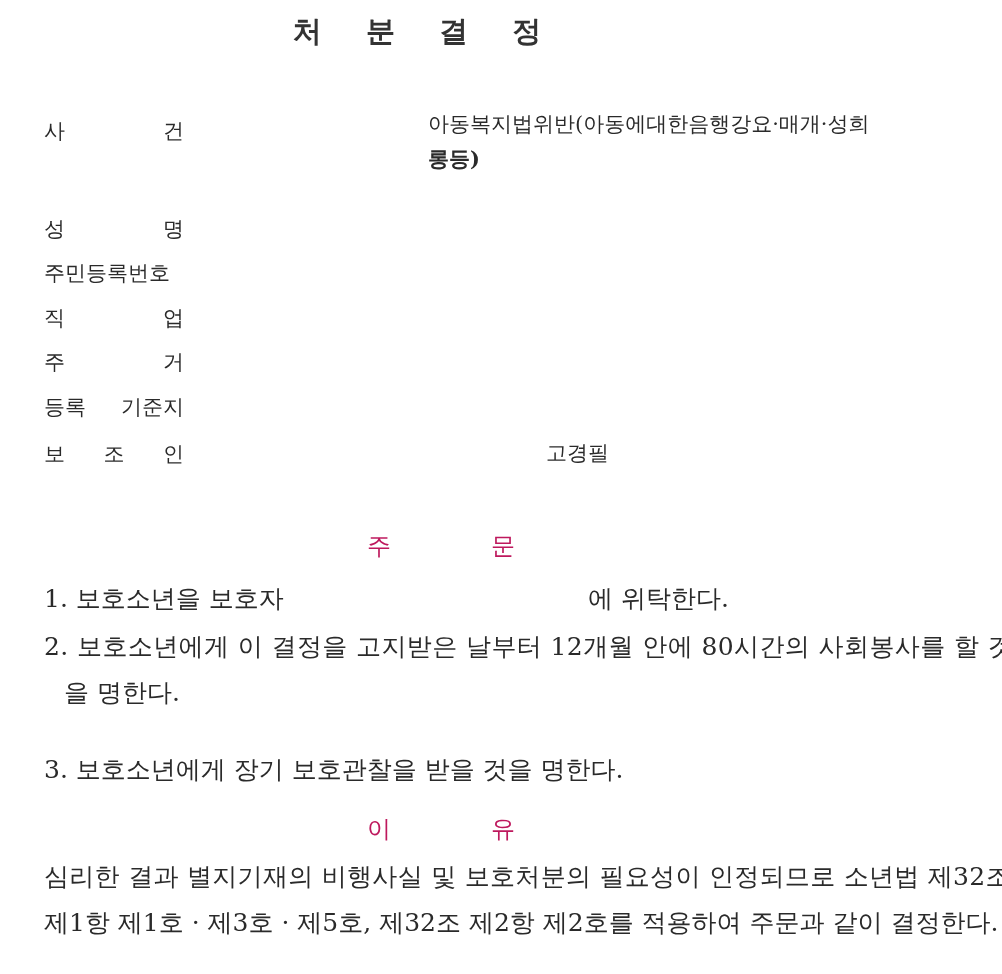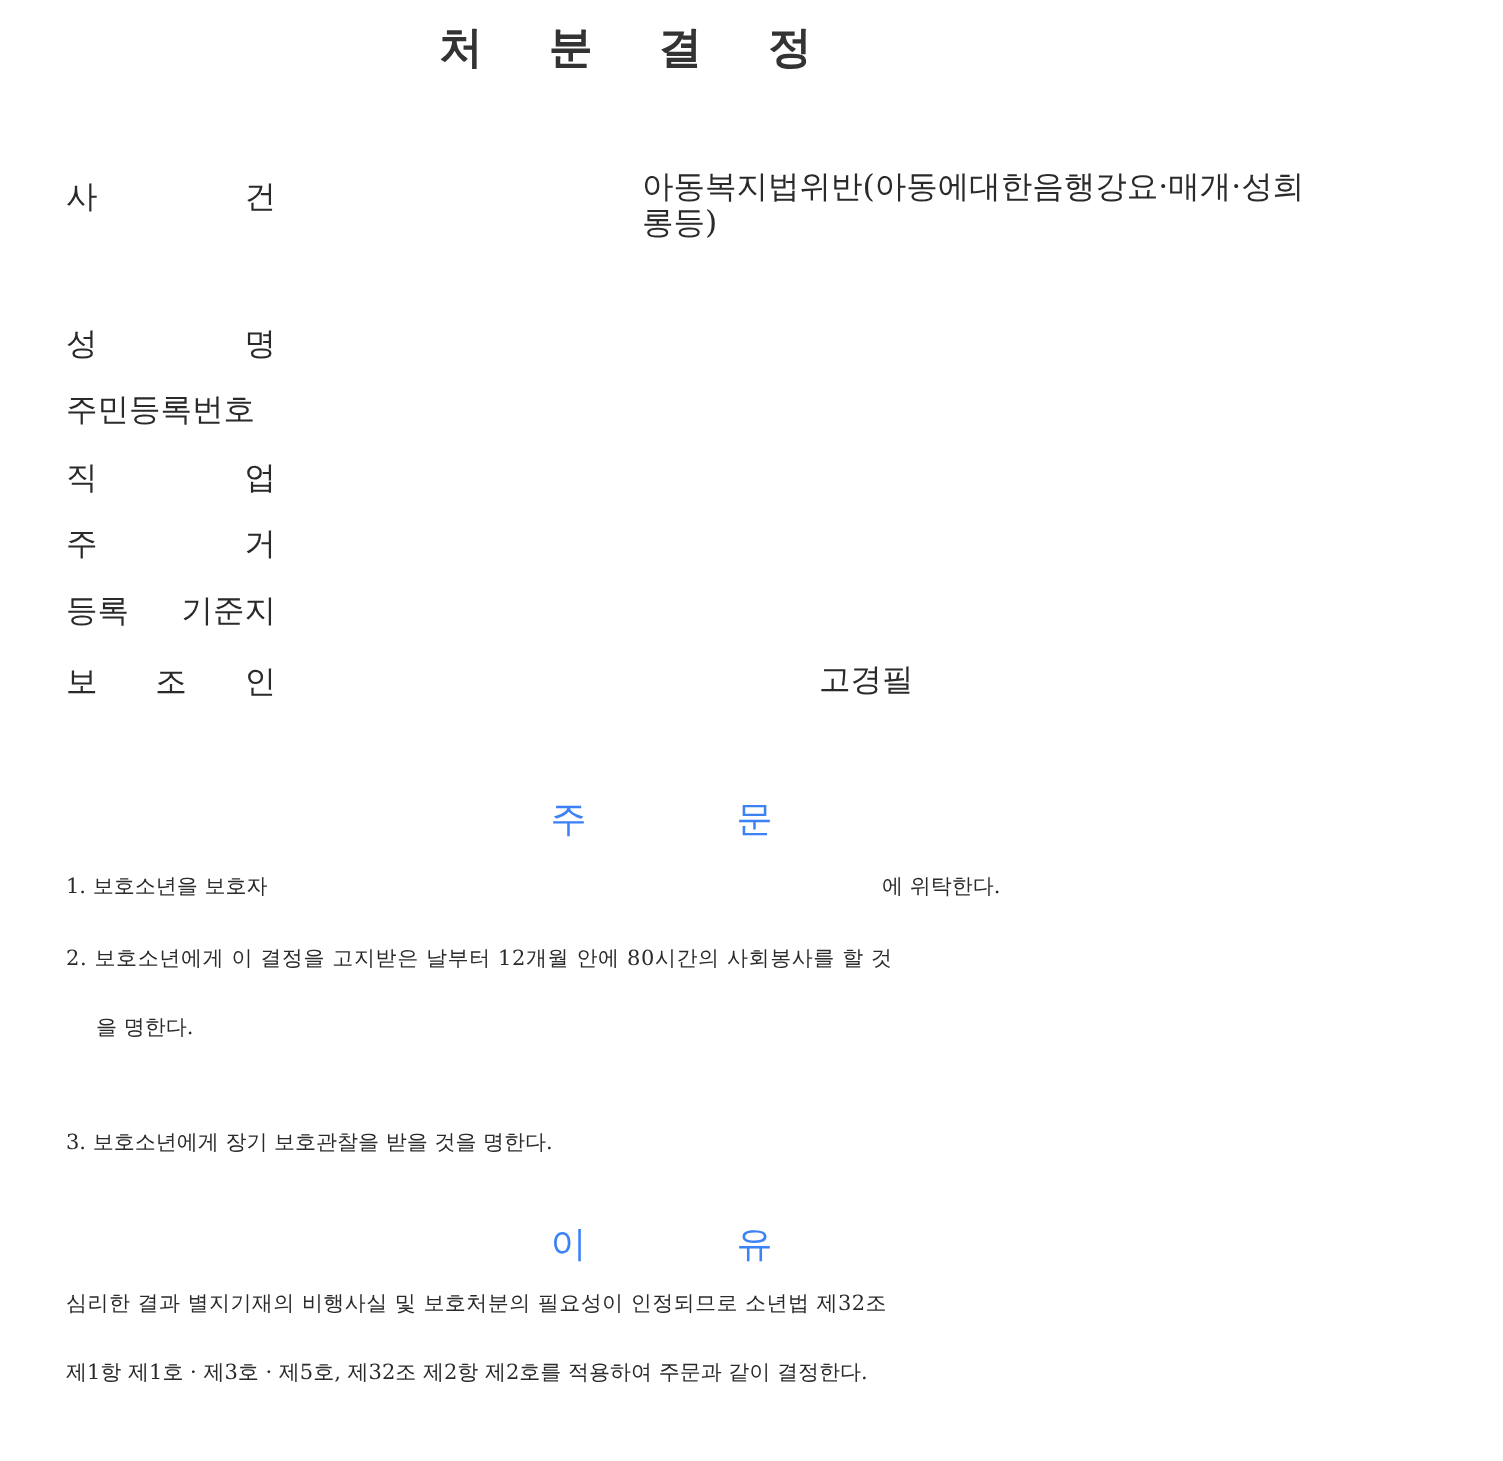--- a/index.html
+++ b/index.html
@@ -6,40 +6,40 @@
   body { width:1002px; height:974px; position:relative; overflow:hidden;
          font-family:"DejaVu Serif", "Liberation Serif", serif; color:#2a2a2a; }
   .title { position:absolute; top:12px; left:0; width:834px; text-align:center;
            font-family:"DejaVu Sans", "Liberation Sans", sans-serif; font-weight:bold;
            font-size:29px; letter-spacing:0px; color:#333; }
   .title span { display:inline-block; margin:0 17px; }
   .label { position:absolute; left:44px; width:140px; font-size:21px; display:flex;
            justify-content:space-between; }
   .value { position:absolute; font-size:21px; }
   .section { position:absolute; left:0; width:882px; font-family:Liberation Serif, serif;
-             font-size:24px; color:#3b82f6; text-align:center; }
+             font-size:24px; color:#be185d; text-align:center; }
   .section span { display:inline-block; }
-  .line { position:absolute; font-size:14px; white-space:nowrap; }
+  .line { position:absolute; font-size:25px; white-space:nowrap; }
 </style>
 </head>
 <body>
 
 <div class="title">
   <span>처</span>
   <span>분</span>
   <span>결</span>
   <span>정</span>
 </div>
 
 <div class="label" style="top:117px;">
   <span>사</span>
   <span>건</span>
 </div>
 <div class="value" style="top:110px; left:428px;">아동복지법위반(아동에대한음행강요·매개·성희</div>
-<div class="value" style="top:134px; left:428px;">롱등)</div>
+<div class="value" style="top:145px; left:428px;font-weight:bold;">롱등)</div>
 
 <div class="label" style="top:215px;">
   <span>성</span>
   <span>명</span>
 </div>
 
 <div class="label" style="top:259px;">
   <span>주민등록번호</span>
 </div>
 

